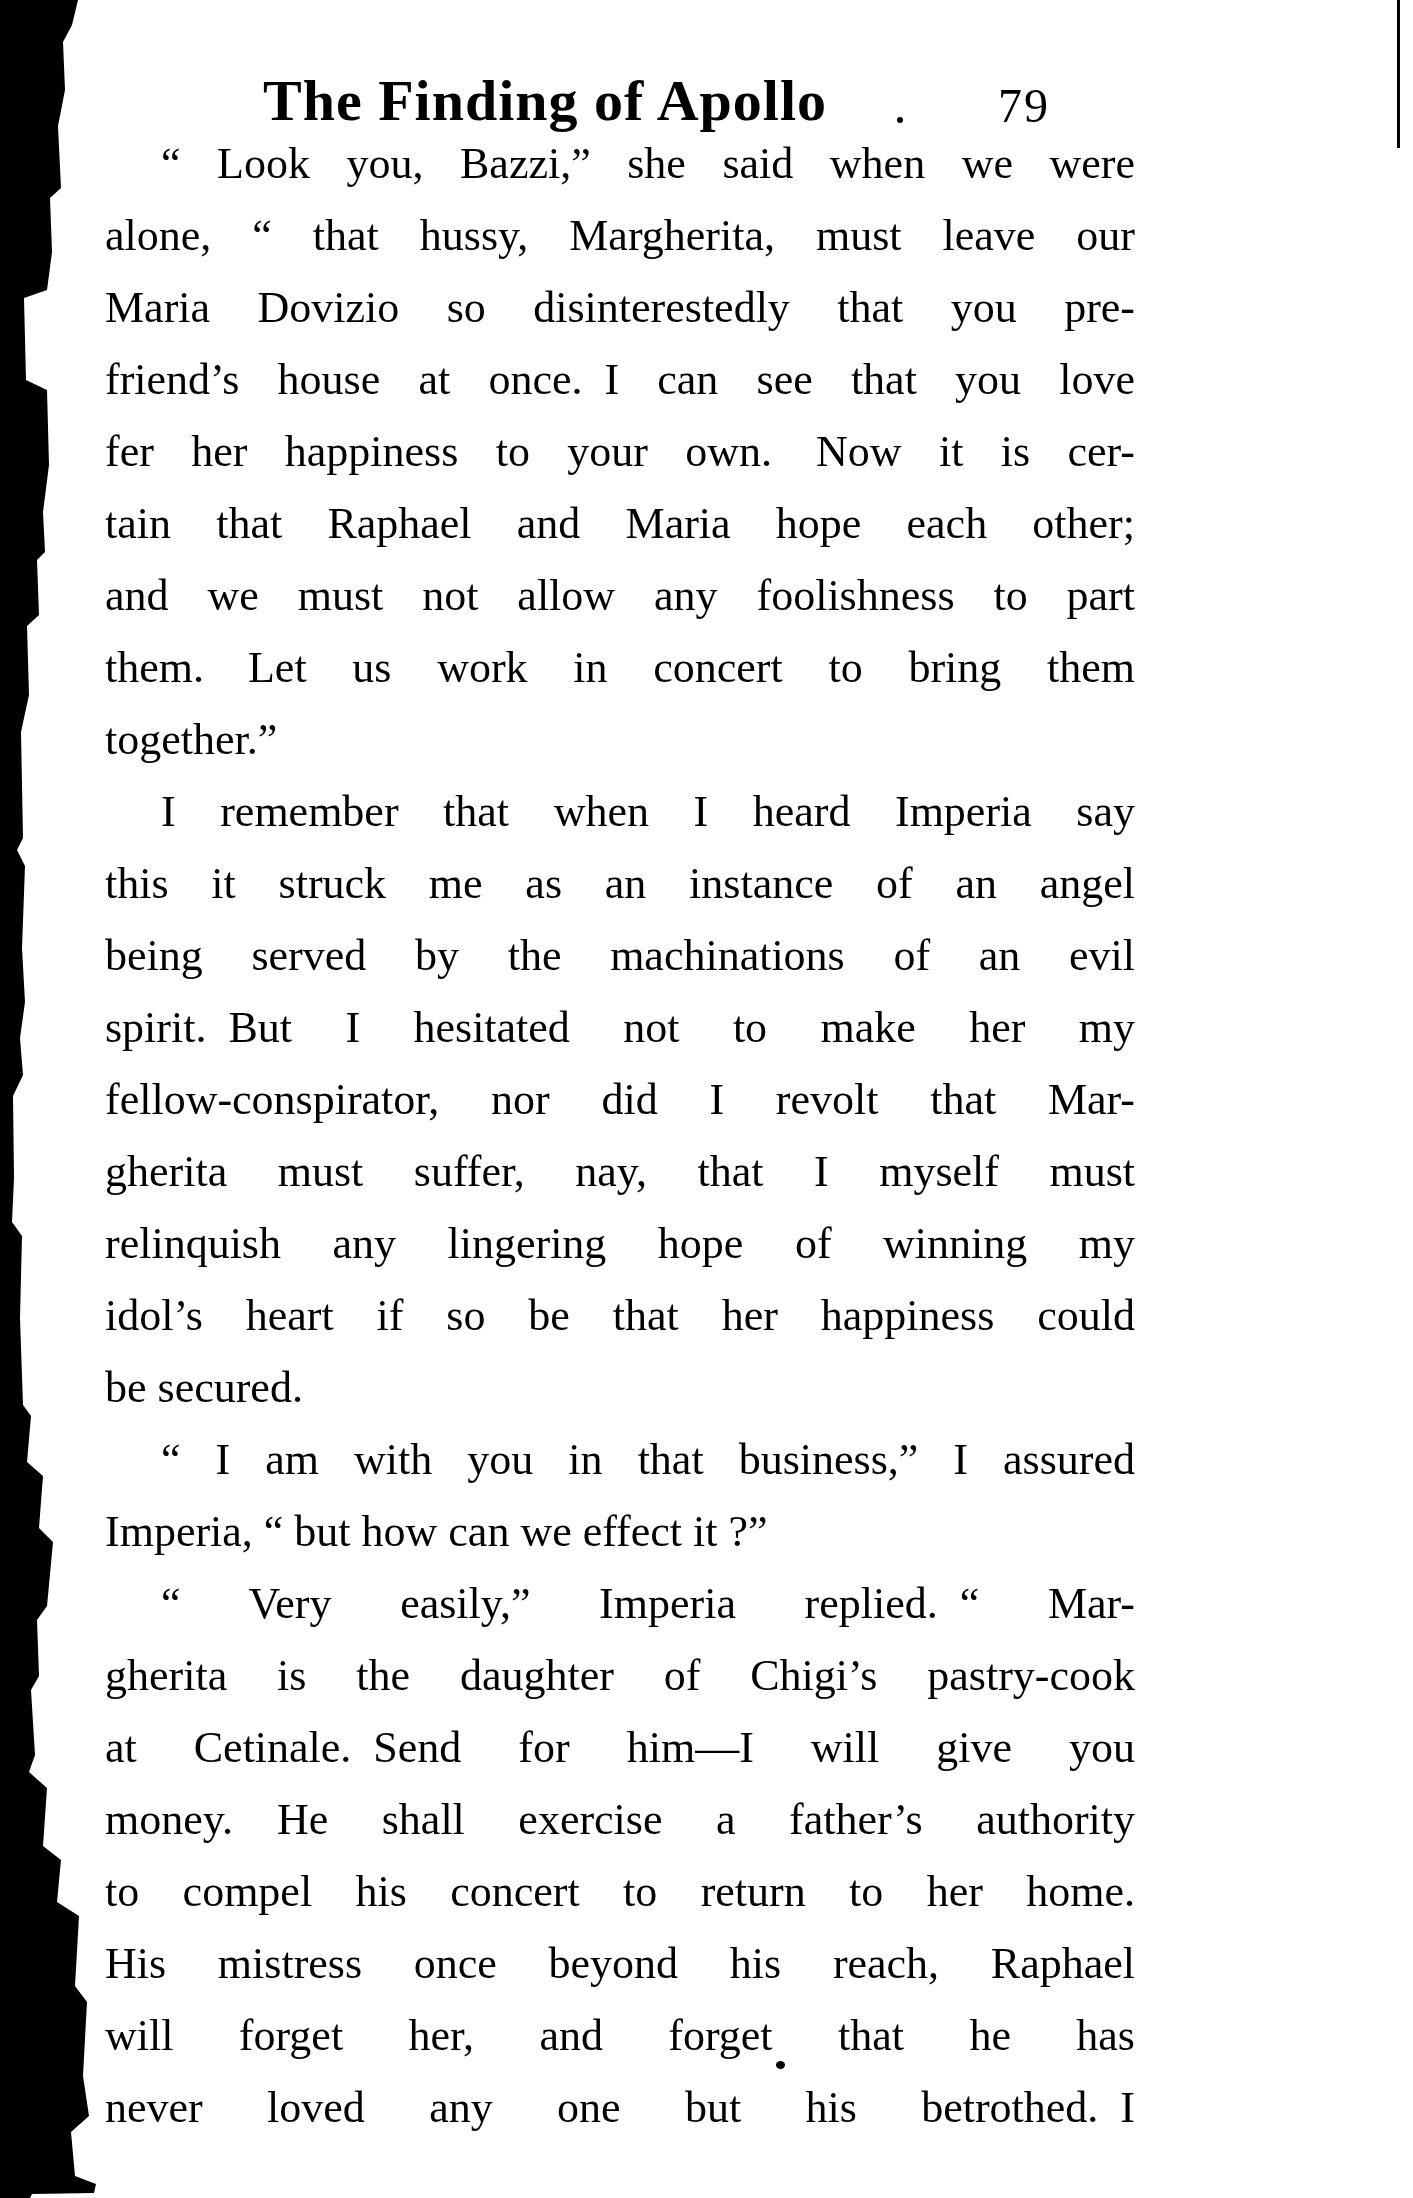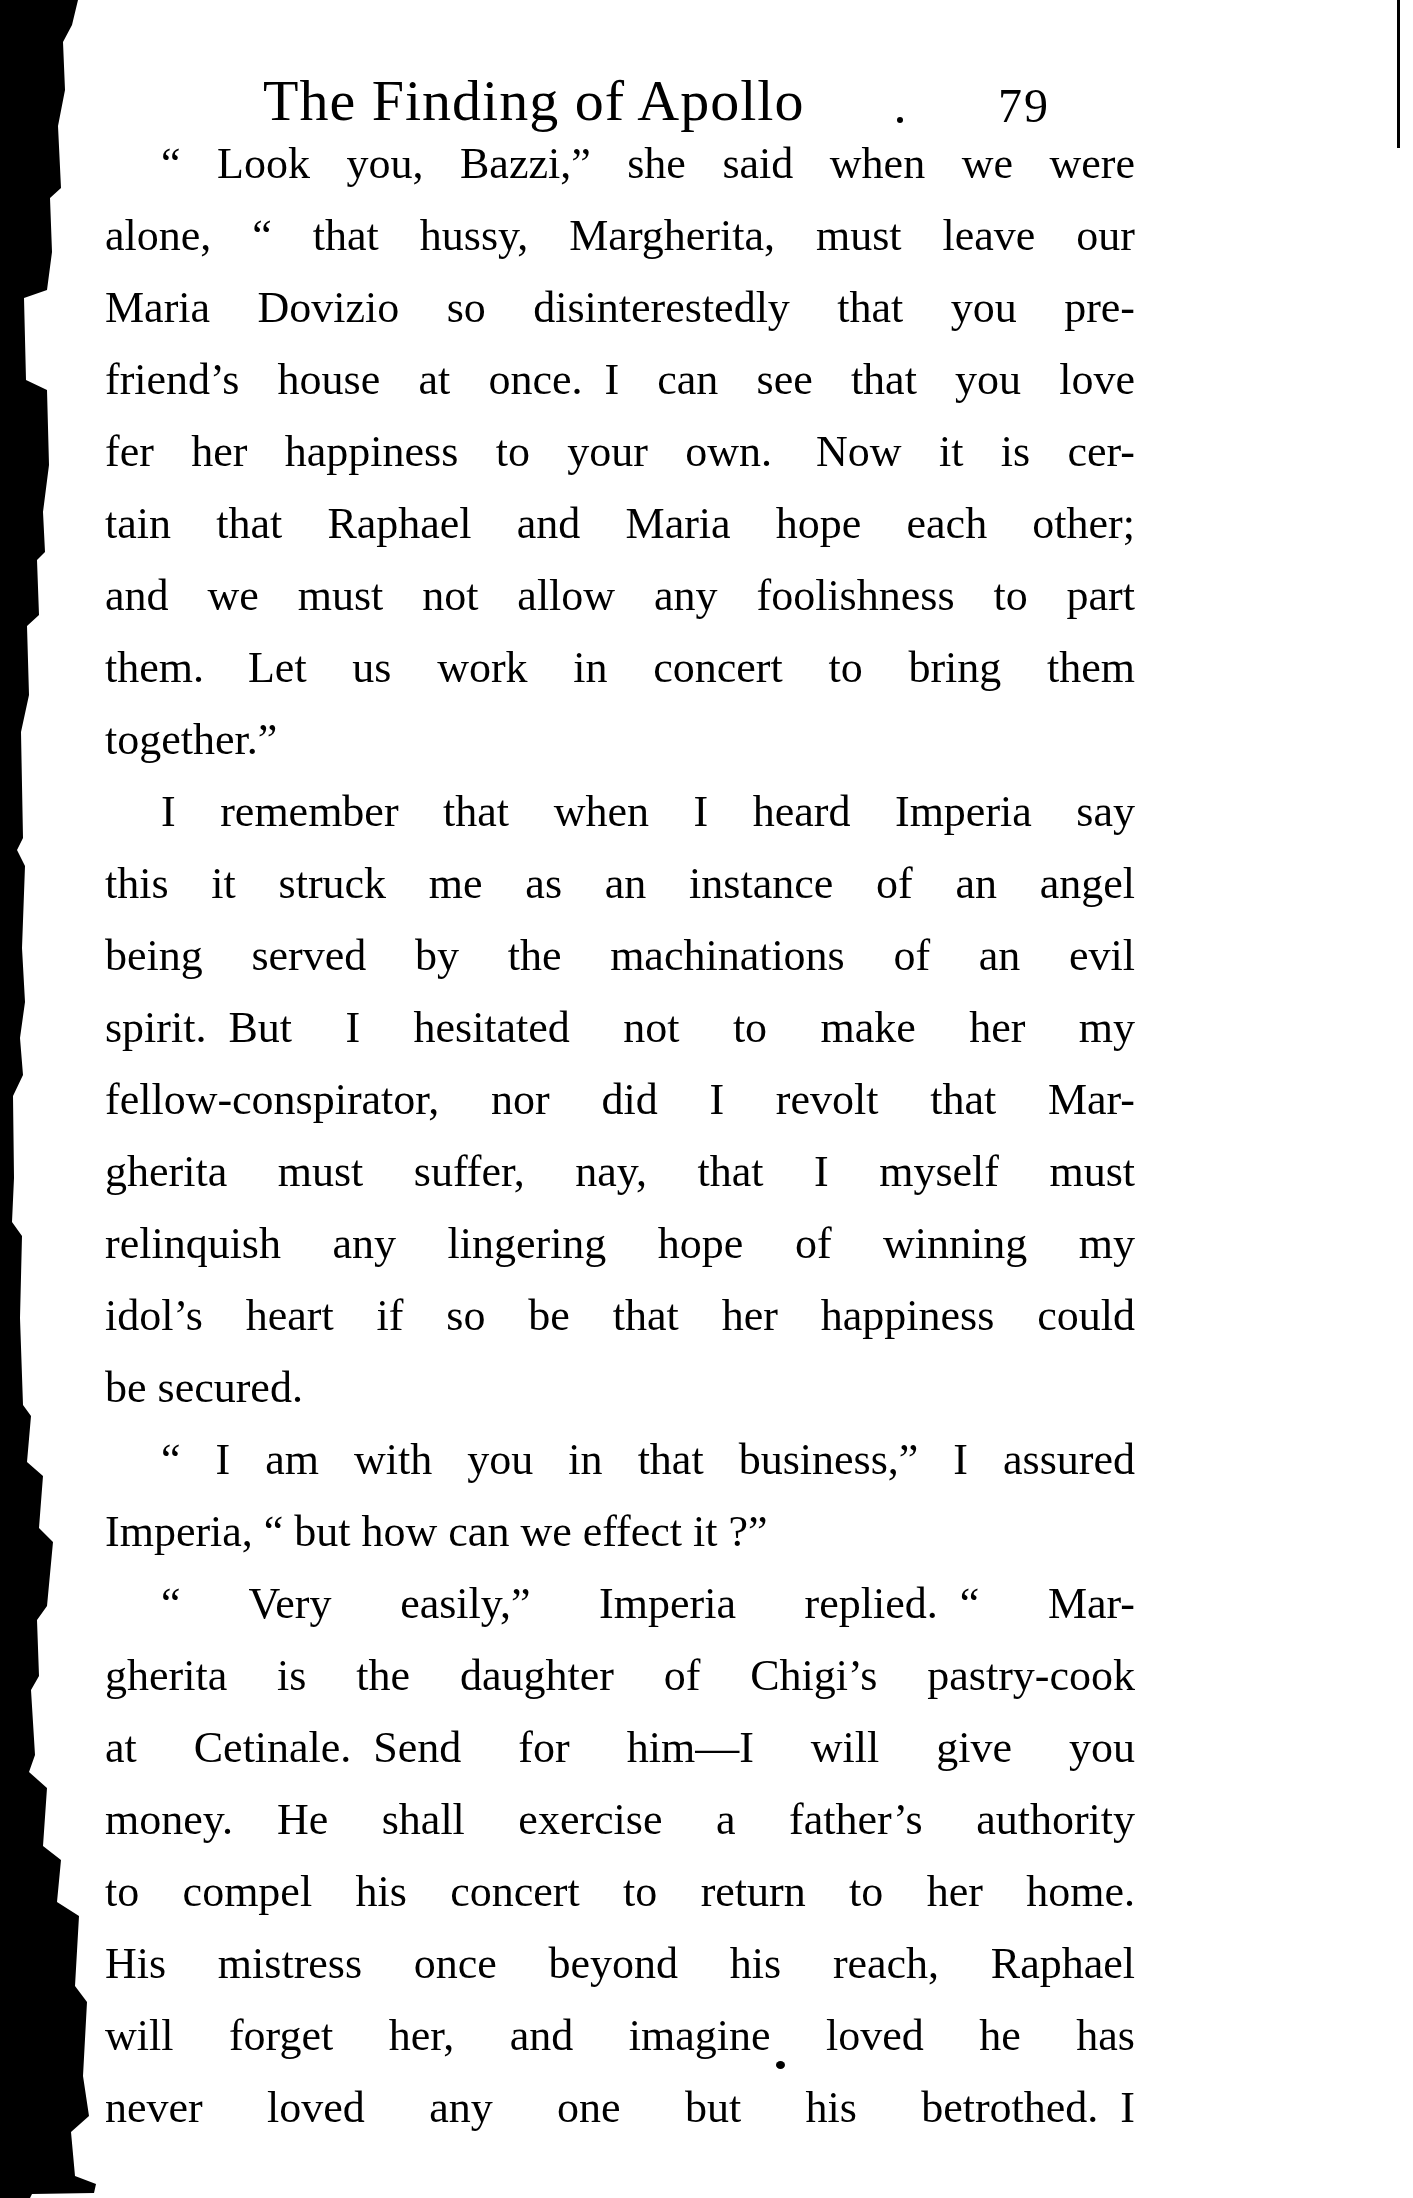--- a/index.html
+++ b/index.html
@@ -7,21 +7,21 @@
     position:relative;
     width:1413px; height:2198px;
     background:#ffffff;
     overflow:hidden;
     font-family:"Liberation Serif","DejaVu Serif",serif;
     color:#000;
   }
   .scan-blob { position:absolute; left:0; top:0; pointer-events:none; }
   .running-title {
     position:absolute; top:72px; left:263px;
-    font-size:58px; line-height:1; letter-spacing:1px; white-space:nowrap;
+    font-size:58px; line-height:1; letter-spacing:1px; white-space:nowrap;font-weight:bold;
   }
   .page-num {
     position:absolute; top:82px; left:998px;
     font-size:48px; line-height:1; letter-spacing:2px;
   }
   .body-text {
     position:absolute; top:122px; left:105px; width:1030px;
     font-size:44px; line-height:60px;
   }
   .line {
@@ -83,17 +83,17 @@
       <div class="line">idol’s heart if so be that her happiness could</div>
       <div class="line no-j">be secured.</div>
       <div class="line ind">“ I am with you in that business,” I assured</div>
       <div class="line no-j">Imperia, “ but how can we effect it ?”</div>
       <div class="line ind">“ Very easily,” Imperia replied. “ Mar-</div>
       <div class="line">gherita is the daughter of Chigi’s pastry-cook</div>
       <div class="line">at Cetinale. Send for him—I will give you</div>
       <div class="line">money. He shall exercise a father’s authority</div>
       <div class="line">to compel his concert to return to her home.</div>
       <div class="line">His mistress once beyond his reach, Raphael</div>
-      <div class="line">will forget her, and imagine loved he has</div>
+      <div class="line">will forget her, and forget that he has</div>
       <div class="line">never loved any one but his betrothed. I</div>
     </div>
 
 </div>
 
 </body></html>

